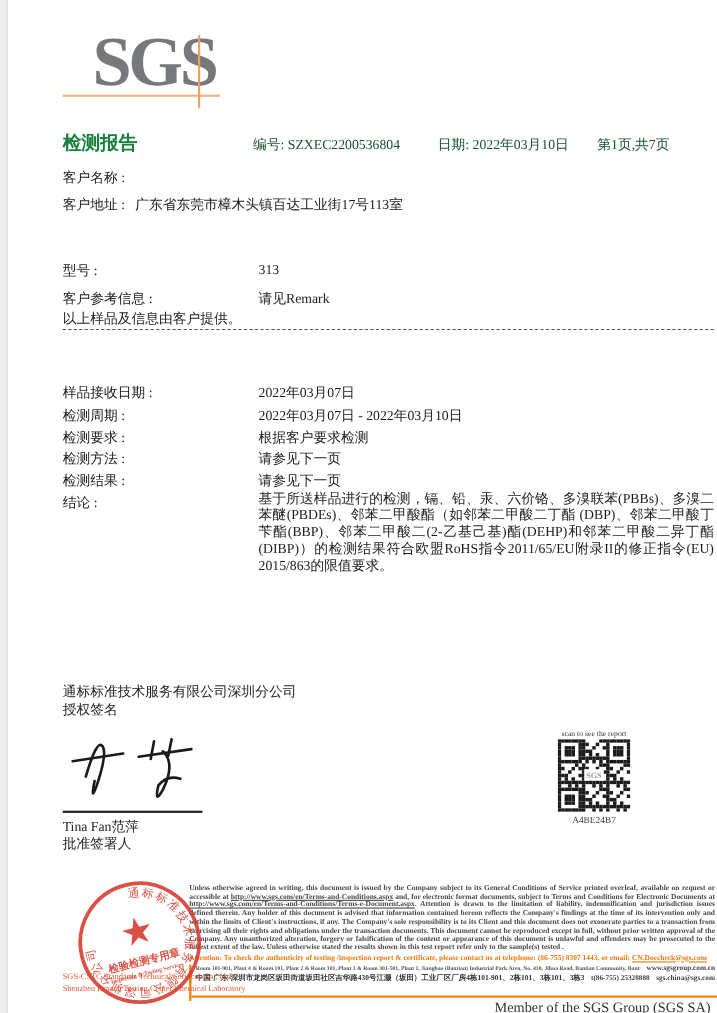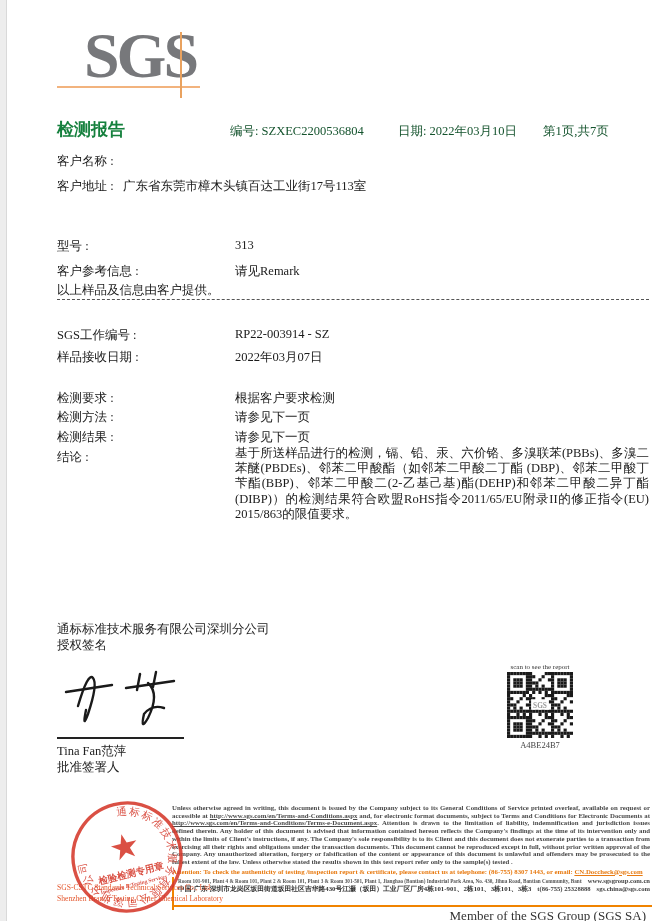--- a/index.html
+++ b/index.html
@@ -94,27 +94,27 @@
   <div class="row" style="top:263px">
     <span class="lbl">客户参考信息 :</span>
     <span class="val v-spec">请见Remark</span>
   </div>
   <div class="row" style="top:282px">
     <span class="lbl">以上样品及信息由客户提供。</span>
   </div>
 
   <div class="dash-sep"></div>
 
-  <div class="row" style="top:327px">
-    <span class="lbl">SGS工作编号 :</span>
-    <span class="val v-spec">RP22-003914 - SZ</span>
-  </div>
   <div class="row" style="top:349px">
     <span class="lbl">样品接收日期 :</span>
     <span class="val v-spec">2022年03月07日</span>
+  </div>
+  <div class="row" style="top:370px">
+    <span class="lbl">检测周期 :</span>
+    <span class="val v-spec">2022年03月07日 - 2022年03月10日</span>
   </div>
   <div class="row" style="top:390px">
     <span class="lbl">检测要求 :</span>
     <span class="val v-spec">根据客户要求检测</span>
   </div>
   <div class="row" style="top:409px">
     <span class="lbl">检测方法 :</span>
     <span class="val v-spec">请参见下一页</span>
   </div>
   <div class="row" style="top:429px">

